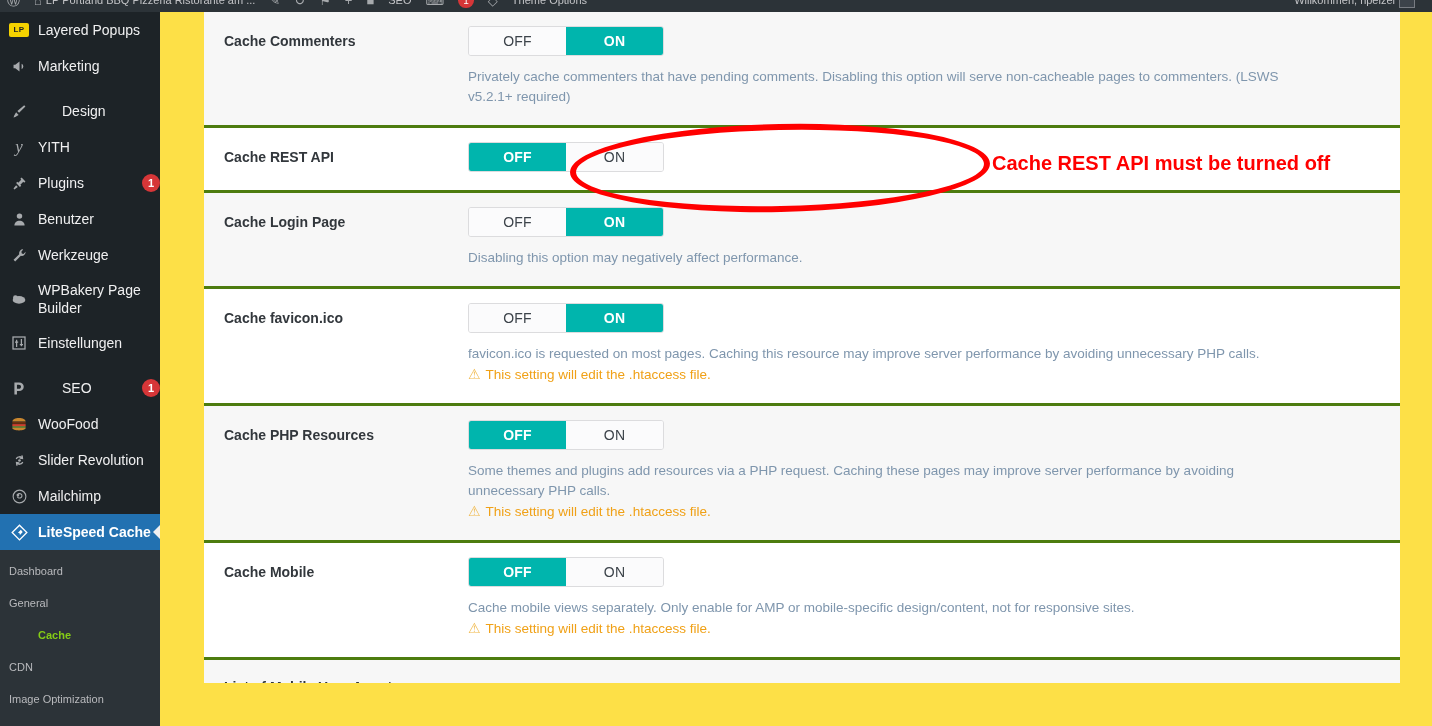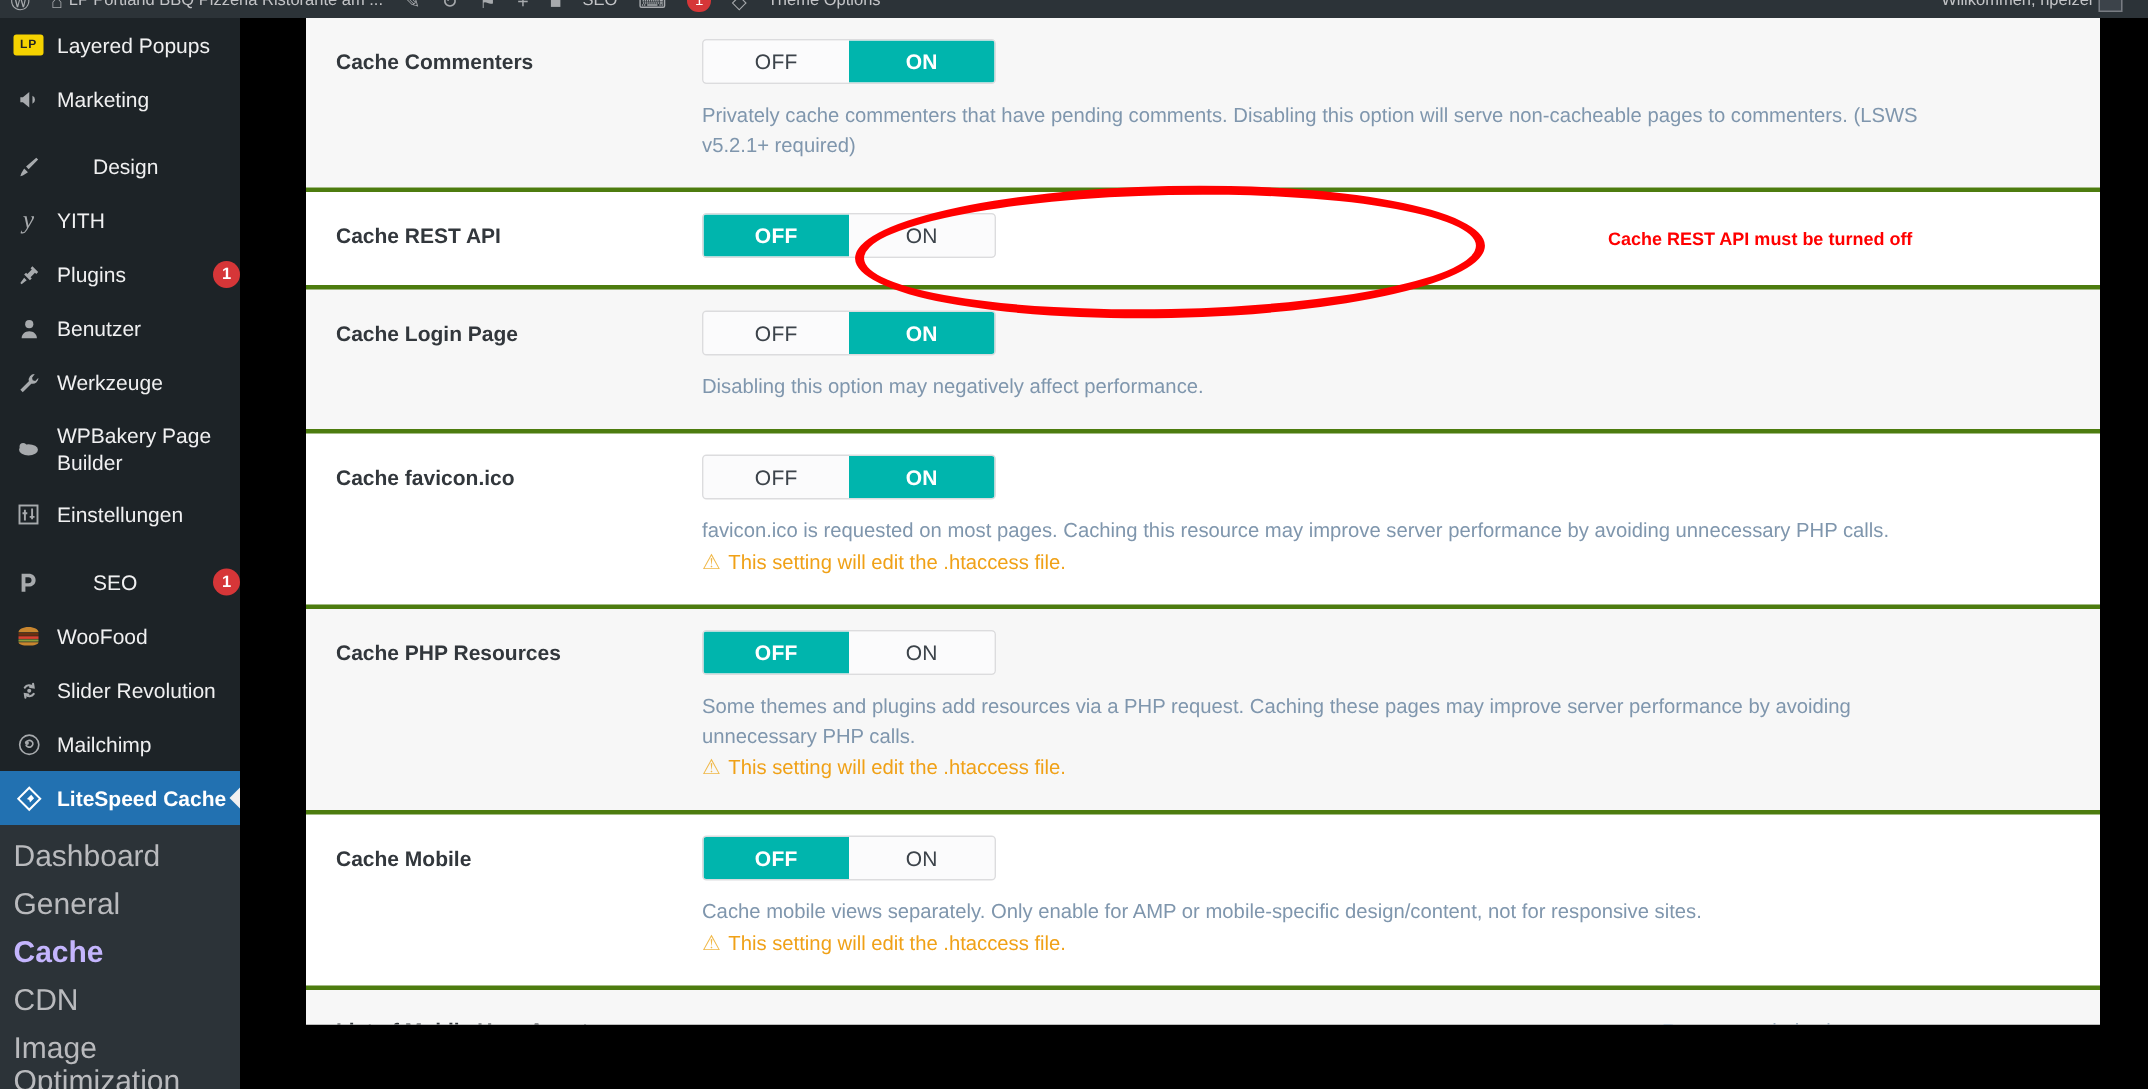--- a/index.html
+++ b/index.html
@@ -91,30 +91,30 @@
   }
   .lp-badge {
     background: #f5d200; color: #222; font-size: 8px; font-weight: bold;
     width: 20px; height: 14px; display: inline-flex;
     align-items: center; justify-content: center; border-radius: 2px;
     letter-spacing: .5px;
   }
   .submenu { background: #2c3338; padding: 5px 0 8px; }
   .submenu-item {
     padding: 5px 0 5px 9px;
-    font-size: 20px; line-height: 22px;
+    font-size: 11px; line-height: 22px;
     color: #b9babd;
   }
-  .submenu-item.current { color: #c4b5fd; font-weight: bold; }
+  .submenu-item.current { color: #84cc16; font-weight: bold; margin-left: 29px; }
 
   
   .content {
     position: absolute; top: 12px; left: 160px;
     width: 1272px; height: 714px;
-    background: #000000;
+    background: #fde047;
     overflow: hidden;
   }
   .settings-table {
     position: absolute; top: 0; left: 44px;
     width: 1196px;
     background: #fff;
   }
   .row {
     display: flex;
     padding: 14px 20px 18px 20px;
@@ -179,23 +179,23 @@
     position: absolute;
     left: 410px; top: 112px;
     width: 420px; height: 88px;
     border: 6px solid #ff0000;
     border-radius: 50%;
     pointer-events: none;
     transform: rotate(-1.2deg);
   }
   .annot-text {
     position: absolute;
-    left: 912px; top: 140px;
+    left: 832px; top: 140px;
     color: #ff0000;
-    font-size: 12px;
+    font-size: 20px;
     font-weight: bold;
     white-space: nowrap;
   }
 </style>
 </head>
 <body>
 
 <div id="app">
 
   <div class="adminbar">

